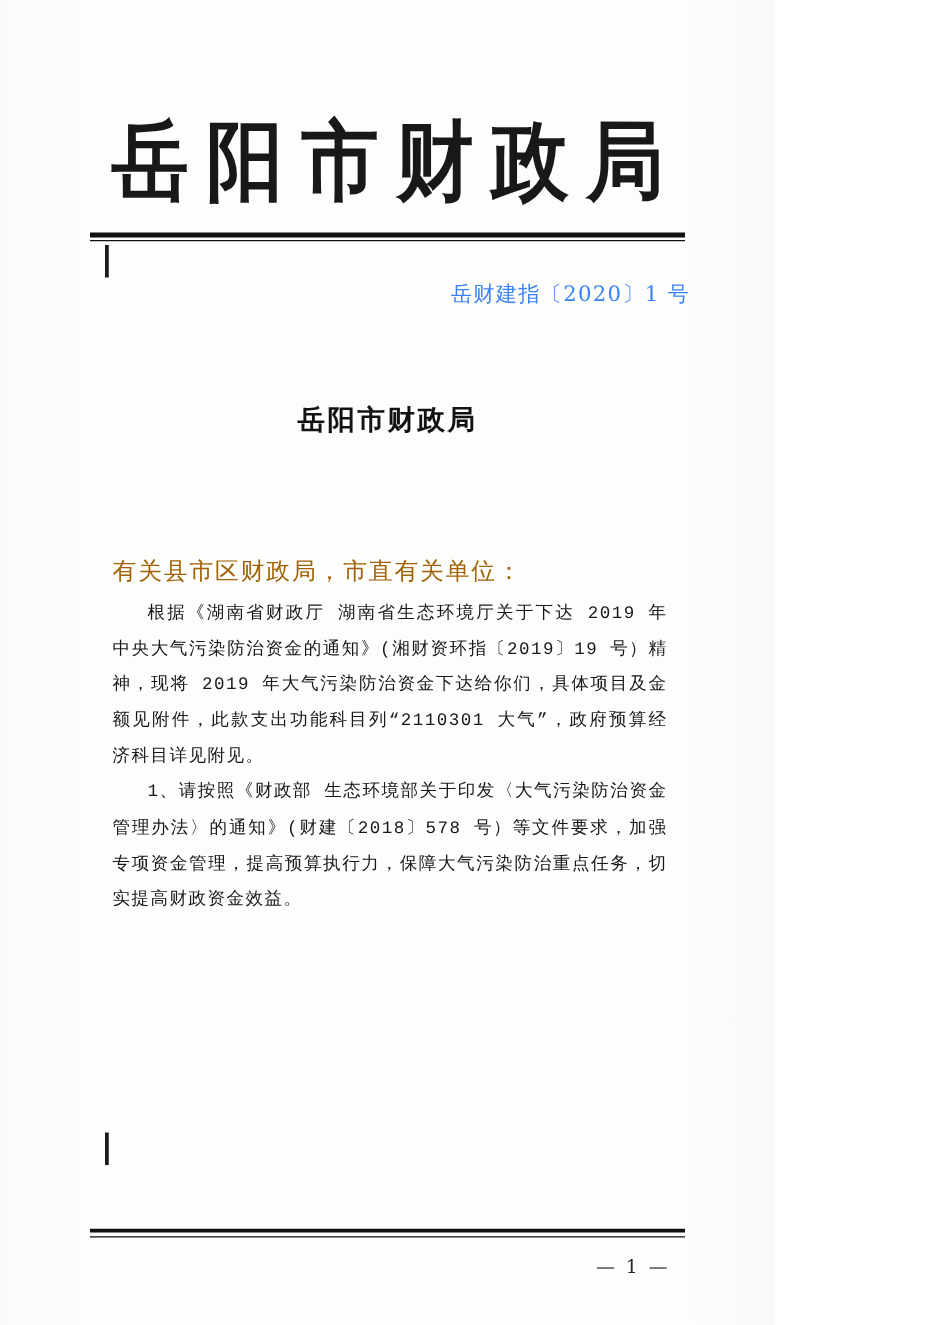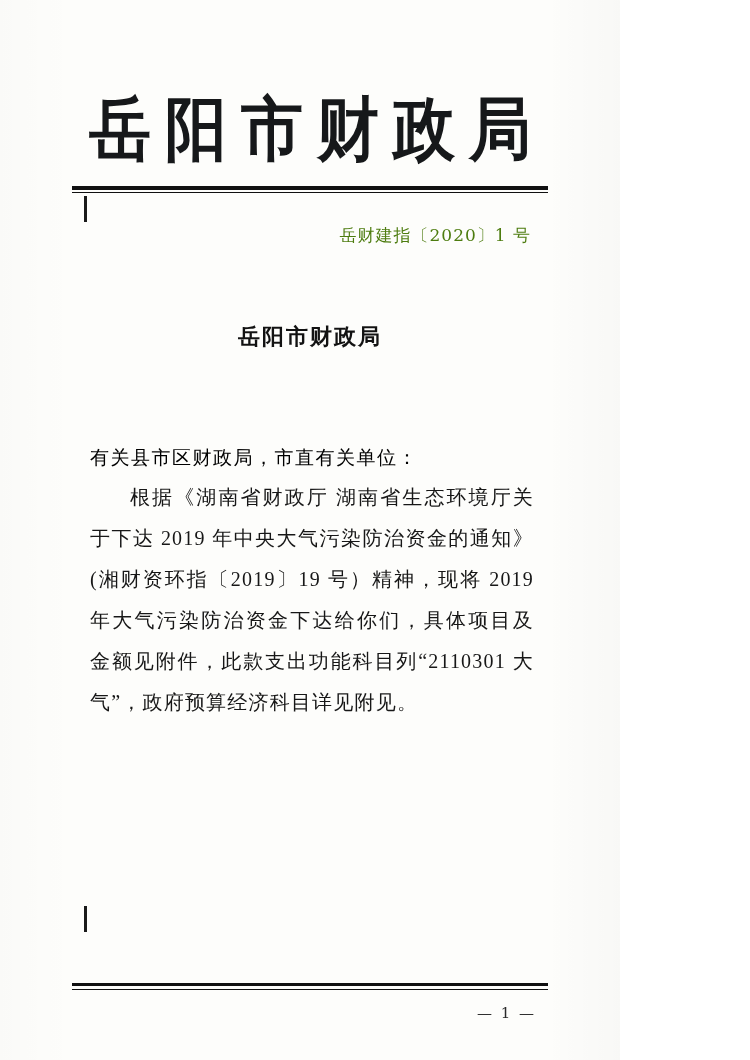--- a/index.html
+++ b/index.html
@@ -62,26 +62,26 @@
     position: absolute;
     left: 72px;
     right: 72px;
     top: 192px;
     height: 1px;
     background: #111;
   }
 
   .doc-number {
     position: absolute;
-    right: 89px;
+    right: 68px;
     top: 224px;
     font-family: "DejaVu Serif", serif;
     font-size: 17px;
     letter-spacing: 1px;
-    color: #4d7c0f;
+    color: #3b82f6;
   }
 
   .title-block {
     position: absolute;
     left: 0;
     right: 0;
     top: 316px;
     text-align: center;
   }
   .title-line {
@@ -101,25 +101,25 @@
     position: absolute;
     left: 90px;
     right: 86px;
     top: 438px;
   }
   .salutation {
     font-family: "DejaVu Serif", serif;
     font-size: 19px;
     letter-spacing: 1.5px;
     line-height: 2.05;
-    color: #000000;
+    color: #a16207;
   }
   .para {
-    font-family: Liberation Serif, serif;
-    font-size: 20px;
+    font-family: Liberation Mono, monospace;
+    font-size: 14px;
     letter-spacing: 1.2px;
     line-height: 2.05;
     text-align: justify;
     text-justify: inter-character;
     color: #171717;
     text-indent: 2em;
   }
 
   .side-tick {
     position: absolute;
@@ -174,19 +174,20 @@
 
   <div class="doc-number">岳财建指〔2020〕1 号</div>
 
   <div class="title-block">
     <div class="title-line">岳阳市财政局</div>
   </div>
 
   <div class="body-block">
     <div class="salutation">有关县市区财政局，市直有关单位：</div>
     <div class="para">根据《湖南省财政厅 湖南省生态环境厅关于下达 2019 年中央大气污染防治资金的通知》(湘财资环指〔2019〕19 号）精神，现将 2019 年大气污染防治资金下达给你们，具体项目及金额见附件，此款支出功能科目列“2110301 大气”，政府预算经济科目详见附见。</div>
+    <div class="para">1、请按照《财政部 生态环境部关于印发〈大气污染防治资金管理办法〉的通知》(财建〔2018〕578 号）等文件要求，加强专项资金管理，提高预算执行力，保障大气污染防治重点任务，切实提高财政资金效益。</div>
   </div>
 
   <div class="footer-rule"></div>
   <div class="footer-rule2"></div>
   <div class="page-number">— 1 —</div>
 
 </div>
 
 </body></html>

